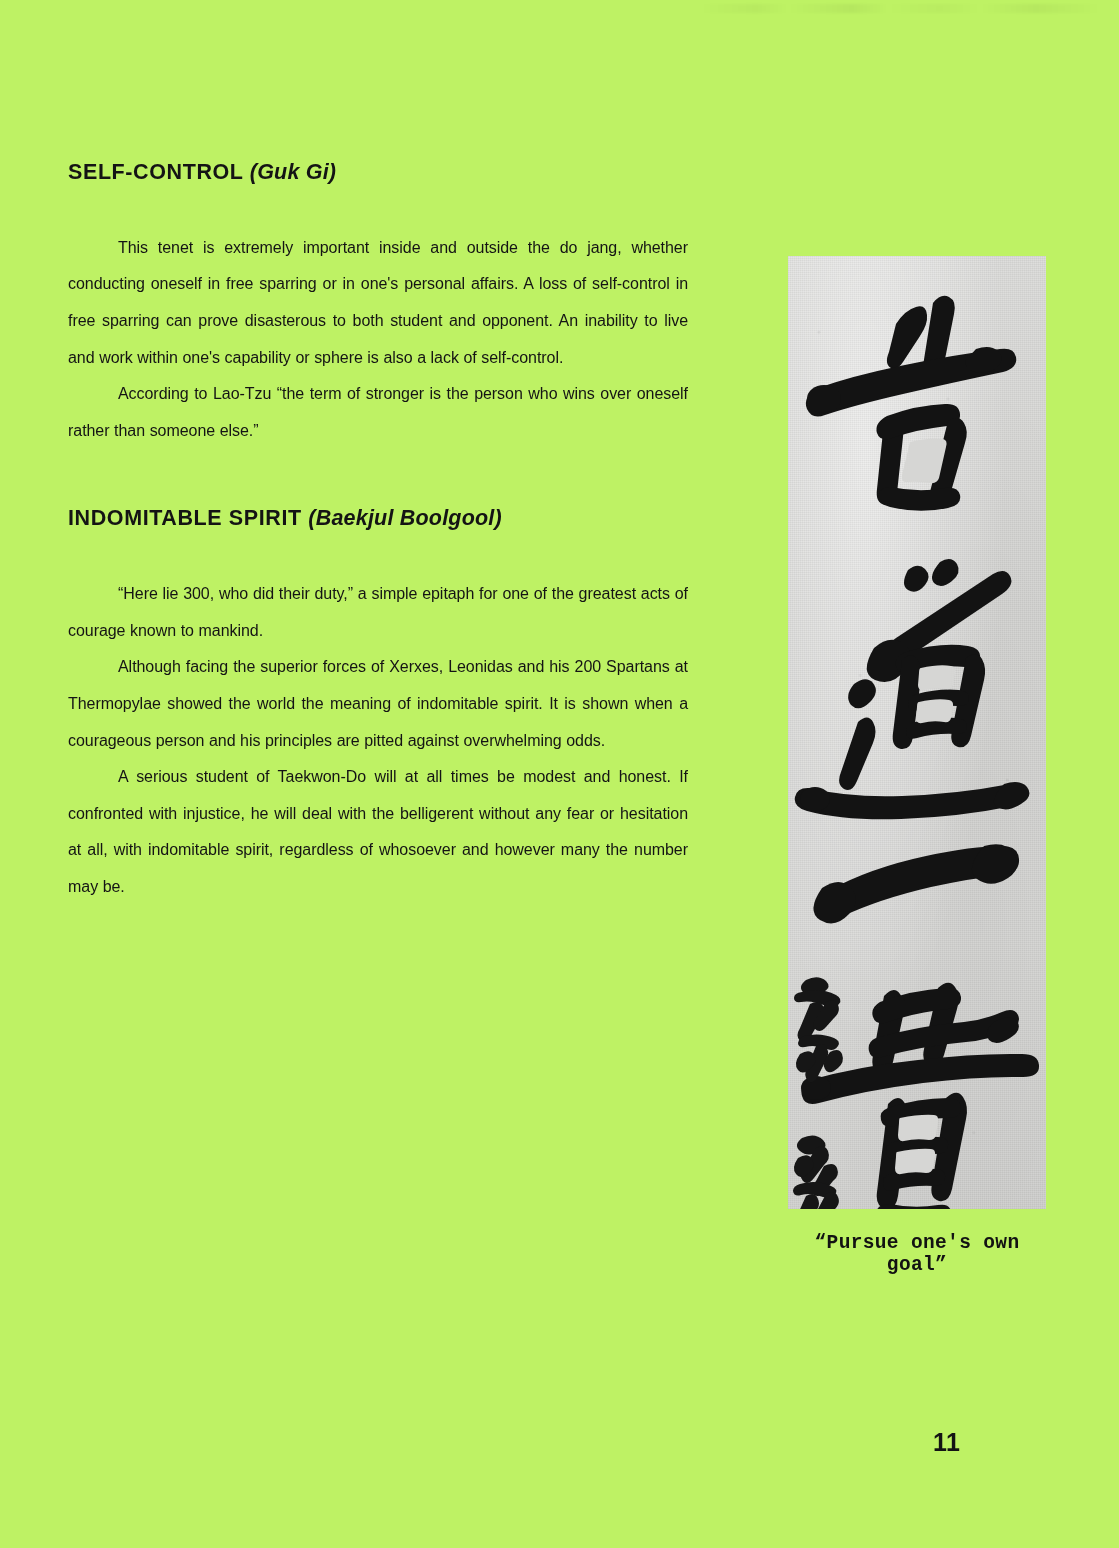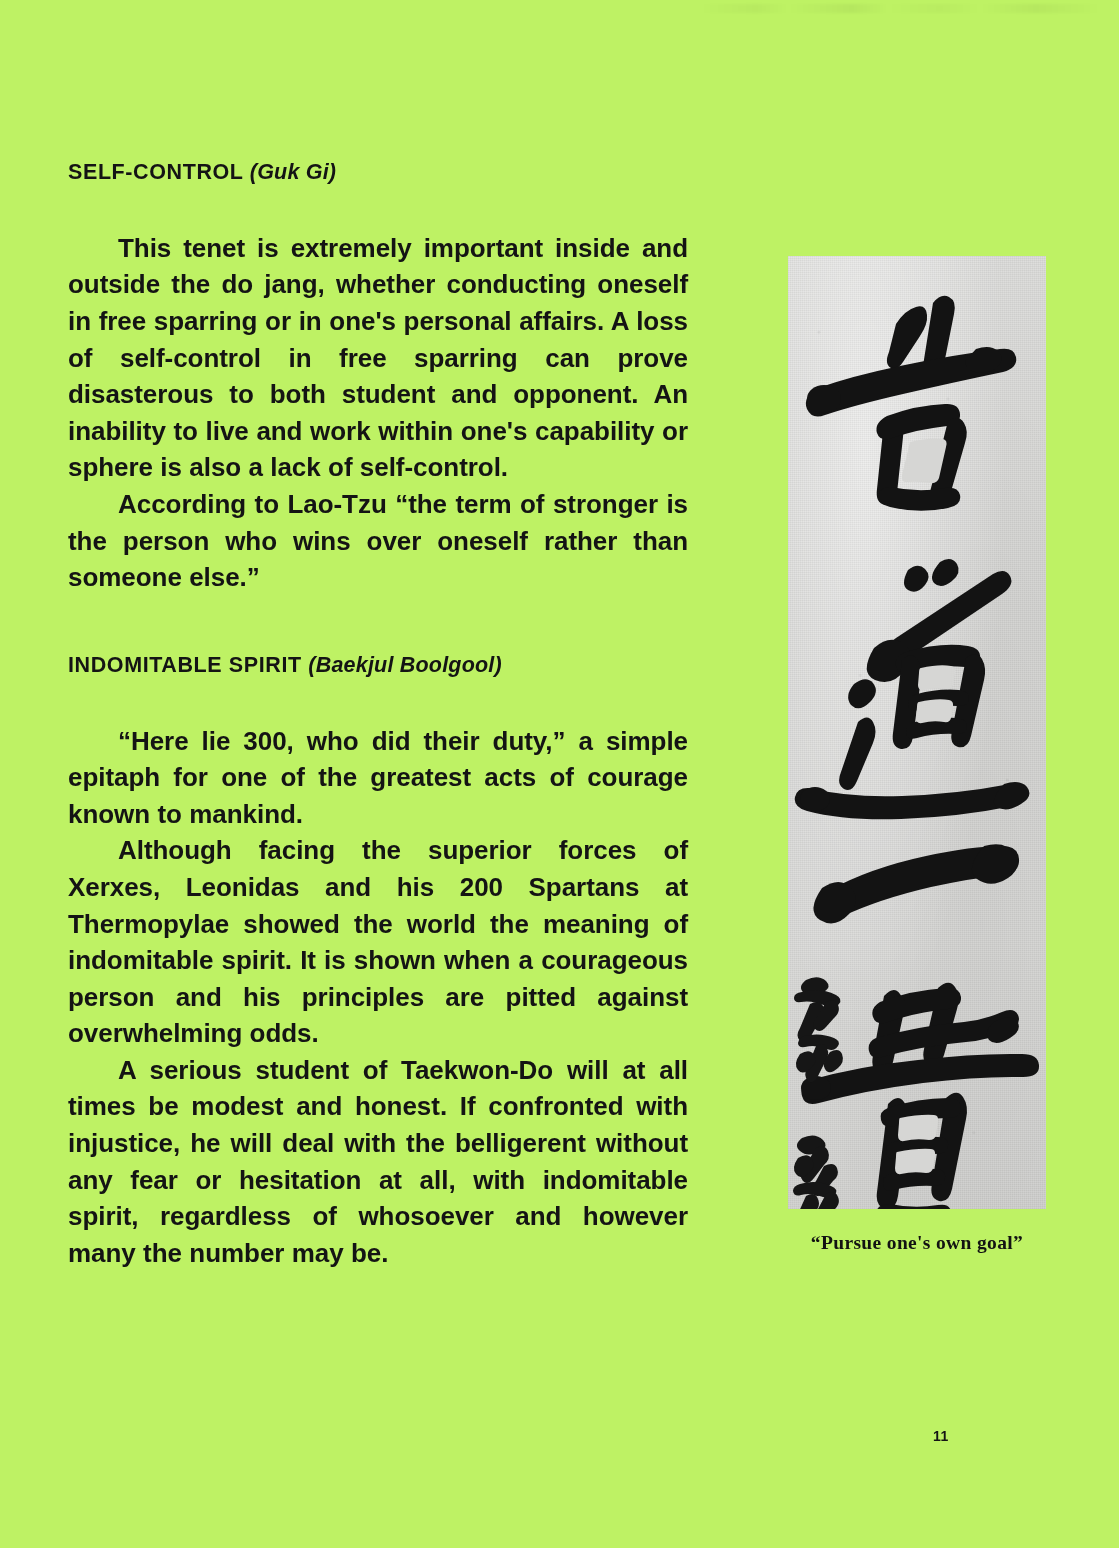--- a/index.html
+++ b/index.html
@@ -54,30 +54,29 @@
     line-height: 1.2;
     white-space: nowrap;
   }
   .section-heading .romanization {
     font-weight: bold;
     font-style: italic;
     letter-spacing: 0.2px;
   }
 
   .body-para {
-    font-size: 26px;
+    font-size: 16px;
     line-height: 36.6px;
     margin: 0;
     text-align: justify;
     text-indent: 50px;
     letter-spacing: -0.05px;
     word-spacing: 0.2px;
     -webkit-hyphens: none;
     hyphens: none;
-    font-weight: bold;
   }
 
   
   .gap-after-heading { height: 44px; }
   .gap-before-heading { height: 57px; }
 
   
   .figure {
     position: absolute;
     left: 748px;
@@ -122,33 +121,33 @@
     position: absolute;
     inset: 0;
     width: 100%;
     height: 100%;
     display: block;
   }
 
   .figure-caption {
     margin-top: 23px;
     text-align: center;
-    font-family: Liberation Serif, serif;
+    font-family: Liberation Mono, monospace;
     font-weight: bold;
     font-size: 19.5px;
     letter-spacing: 0.35px;
     color: #121212;
   }
 
   
   .page-number {
     position: absolute;
     left: 933px;
     top: 1428px;
-    font-size: 14px;
+    font-size: 25px;
     font-weight: bold;
     letter-spacing: 0.5px;
   }
 </style>
 </head>
 <body>
 
 <div class="page">
 
   <div class="scan-artifact-bar"></div>

